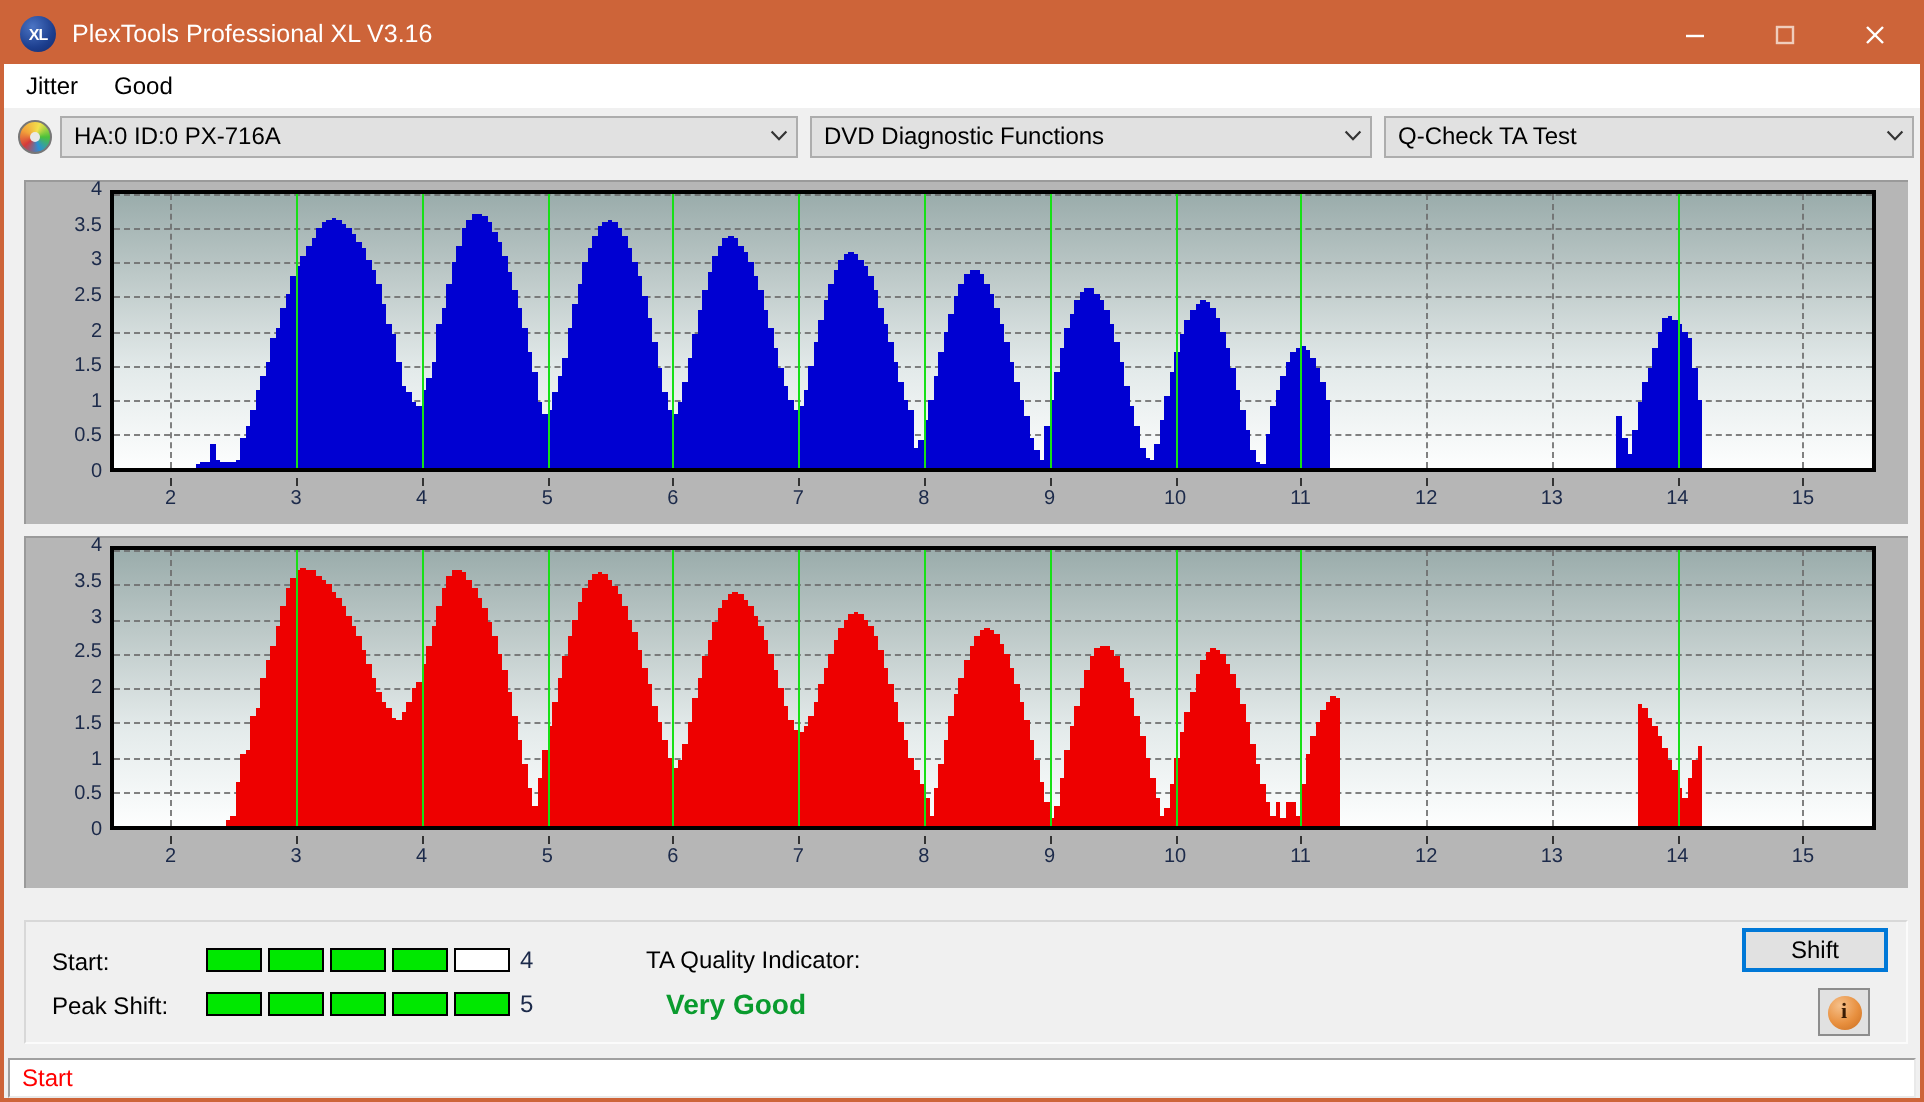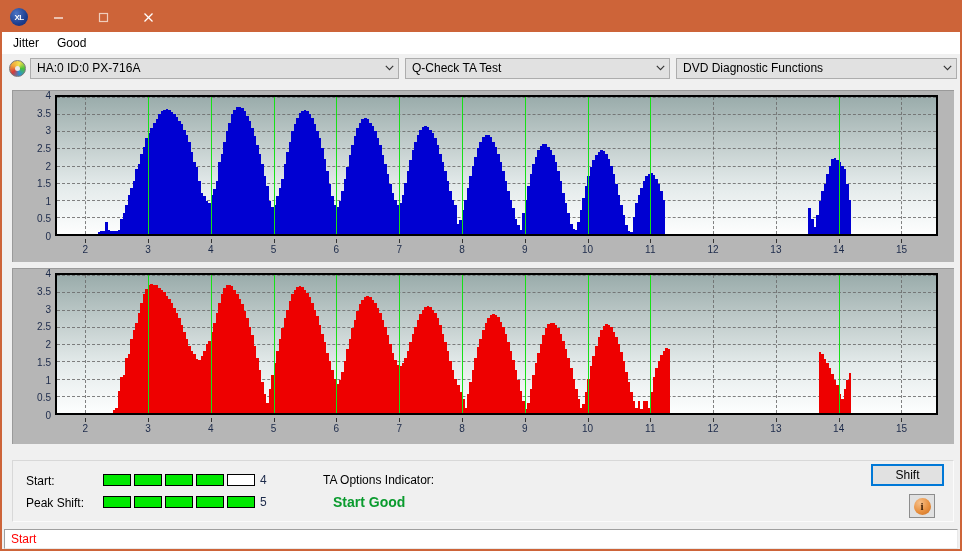--- a/index.html
+++ b/index.html
@@ -215,20 +215,21 @@
     font-size: 12px; color: #ff0000; padding-left: 6px;
   }
 </style>
 </head>
 <body>
 
 <div id="app">
 
   <div class="titlebar">
     <div class="app-icon">XL</div>
+    <div class="title-text">PlexTools Professional XL V3.16</div>
     <div class="wbtn">
       <svg width="13" height="13" viewBox="0 0 13 13">
           <line x1="2" y1="7" x2="11" y2="7" stroke="#fff" stroke-width="1.2"></line>
         </svg>
     </div>
     <div class="wbtn">
       <svg width="13" height="13" viewBox="0 0 13 13">
           <rect x="2.5" y="2.5" width="8" height="8" fill="none" stroke="#f0cdbc" stroke-width="1.2"></rect>
         </svg>
     </div>
@@ -248,30 +249,30 @@
   <div class="toolbar">
     <div class="disc-icon"></div>
     <div class="combo" id="combo-drive">
       <span class="cval">HA:0 ID:0  PX-716A</span>
       <span class="arrow">
         <svg width="9" height="6" viewBox="0 0 9 6">
             <polyline points="0.8,0.8 4.5,4.6 8.2,0.8" fill="none" stroke="#333" stroke-width="1.1"></polyline>
           </svg>
       </span>
     </div>
-    <div class="combo" id="combo-test">
-      <span class="cval">Q-Check TA Test</span>
+    <div class="combo" id="combo-func">
+      <span class="cval">DVD Diagnostic Functions</span>
       <span class="arrow">
         <svg width="9" height="6" viewBox="0 0 9 6">
             <polyline points="0.8,0.8 4.5,4.6 8.2,0.8" fill="none" stroke="#333" stroke-width="1.1"></polyline>
           </svg>
       </span>
     </div>
-    <div class="combo" id="combo-func">
-      <span class="cval">DVD Diagnostic Functions</span>
+    <div class="combo" id="combo-test">
+      <span class="cval">Q-Check TA Test</span>
       <span class="arrow">
         <svg width="9" height="6" viewBox="0 0 9 6">
             <polyline points="0.8,0.8 4.5,4.6 8.2,0.8" fill="none" stroke="#333" stroke-width="1.1"></polyline>
           </svg>
       </span>
     </div>
   </div>
 
   <div class="chart-panel" id="chart-top">
     <div class="chart-inner" id="chart-0">
@@ -924,22 +925,22 @@
     <div class="res-label" style="left:13px; top:35px;">Peak Shift:</div>
     <div class="meter" id="peak-meter" style="left:90px; top:35px;">
         <div class="seg on"></div>
         <div class="seg on"></div>
         <div class="seg on"></div>
         <div class="seg on"></div>
         <div class="seg on"></div>
       </div>
     <div class="meter-num" style="left:247px; top:34px;">5</div>
 
-    <div class="ta-title" style="left:310px; top:12px;">TA Options Indicator:</div>
-    <div class="ta-value" style="left:320px; top:33px;">Start Good</div>
+    <div class="ta-title" style="left:310px; top:12px;">TA Quality Indicator:</div>
+    <div class="ta-value" style="left:320px; top:33px;">Very Good</div>
   </div>
 
   <div class="start-btn">Shift</div>
   <div class="info-btn">
     <span class="info-circle">i</span>
   </div>
 
   <div class="statusbar">
     <span class="status-text">Start</span>
   </div>

